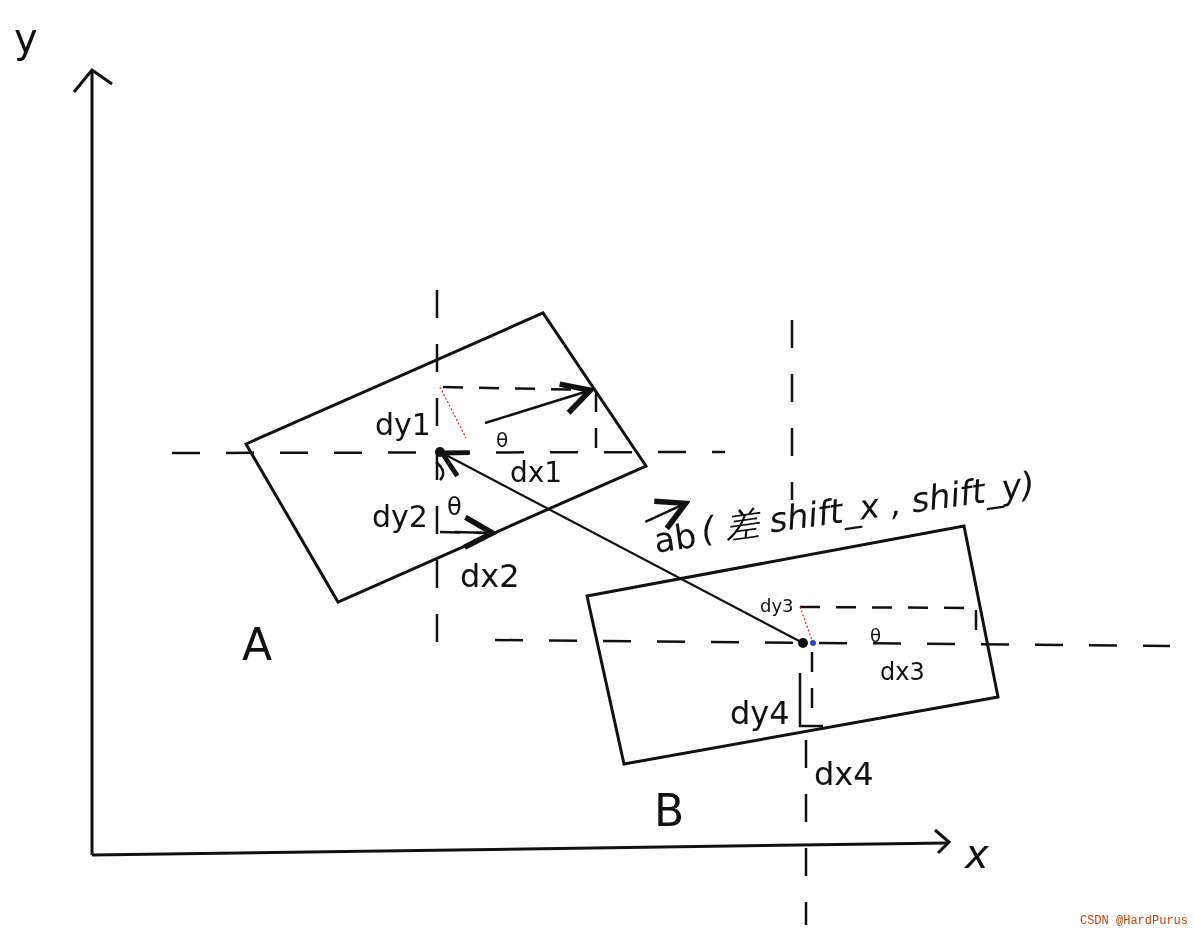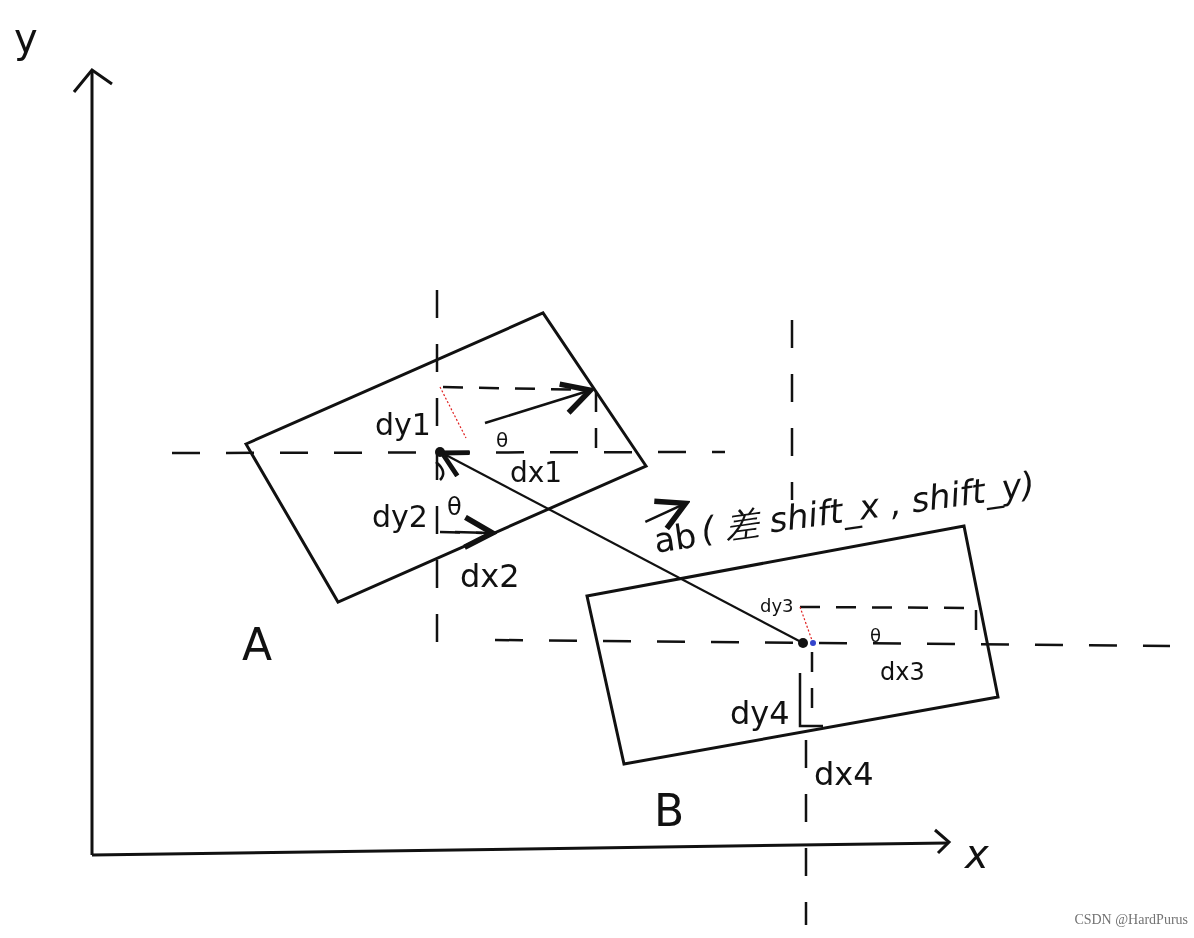--- a/index.html
+++ b/index.html
@@ -1,19 +1,19 @@
 <!DOCTYPE html>
 <html><head>
   <meta charset="utf-8">
   <style>
     html, body { margin: 0; padding: 0; background: #ffffff; }
     body { width: 1194px; height: 938px; position: relative; overflow: hidden; }
     svg { position: absolute; left: 0; top: 0; }
     .hand { font-family: "DejaVu Sans", sans-serif; fill: #111; }
-    .watermark { position: absolute; right: 6px; bottom: 10px; font-family: Liberation Serif, serif; font-size: 14px; color: #737373; }
+    .watermark { position: absolute; right: 6px; bottom: 10px; font-family: Liberation Mono, monospace; font-size: 12px; color: #c2410c; }
   </style>
 </head>
 <body>
 
 <svg width="1194" height="938" viewBox="0 0 1194 938">
   <defs>
     <marker id="ah" markerWidth="14" markerHeight="14" refX="11" refY="7" orient="auto">
       <path d="M1,1 L12,7 L1,13" fill="none" stroke="#111" stroke-width="2.2"></path>
     </marker>
   </defs>

